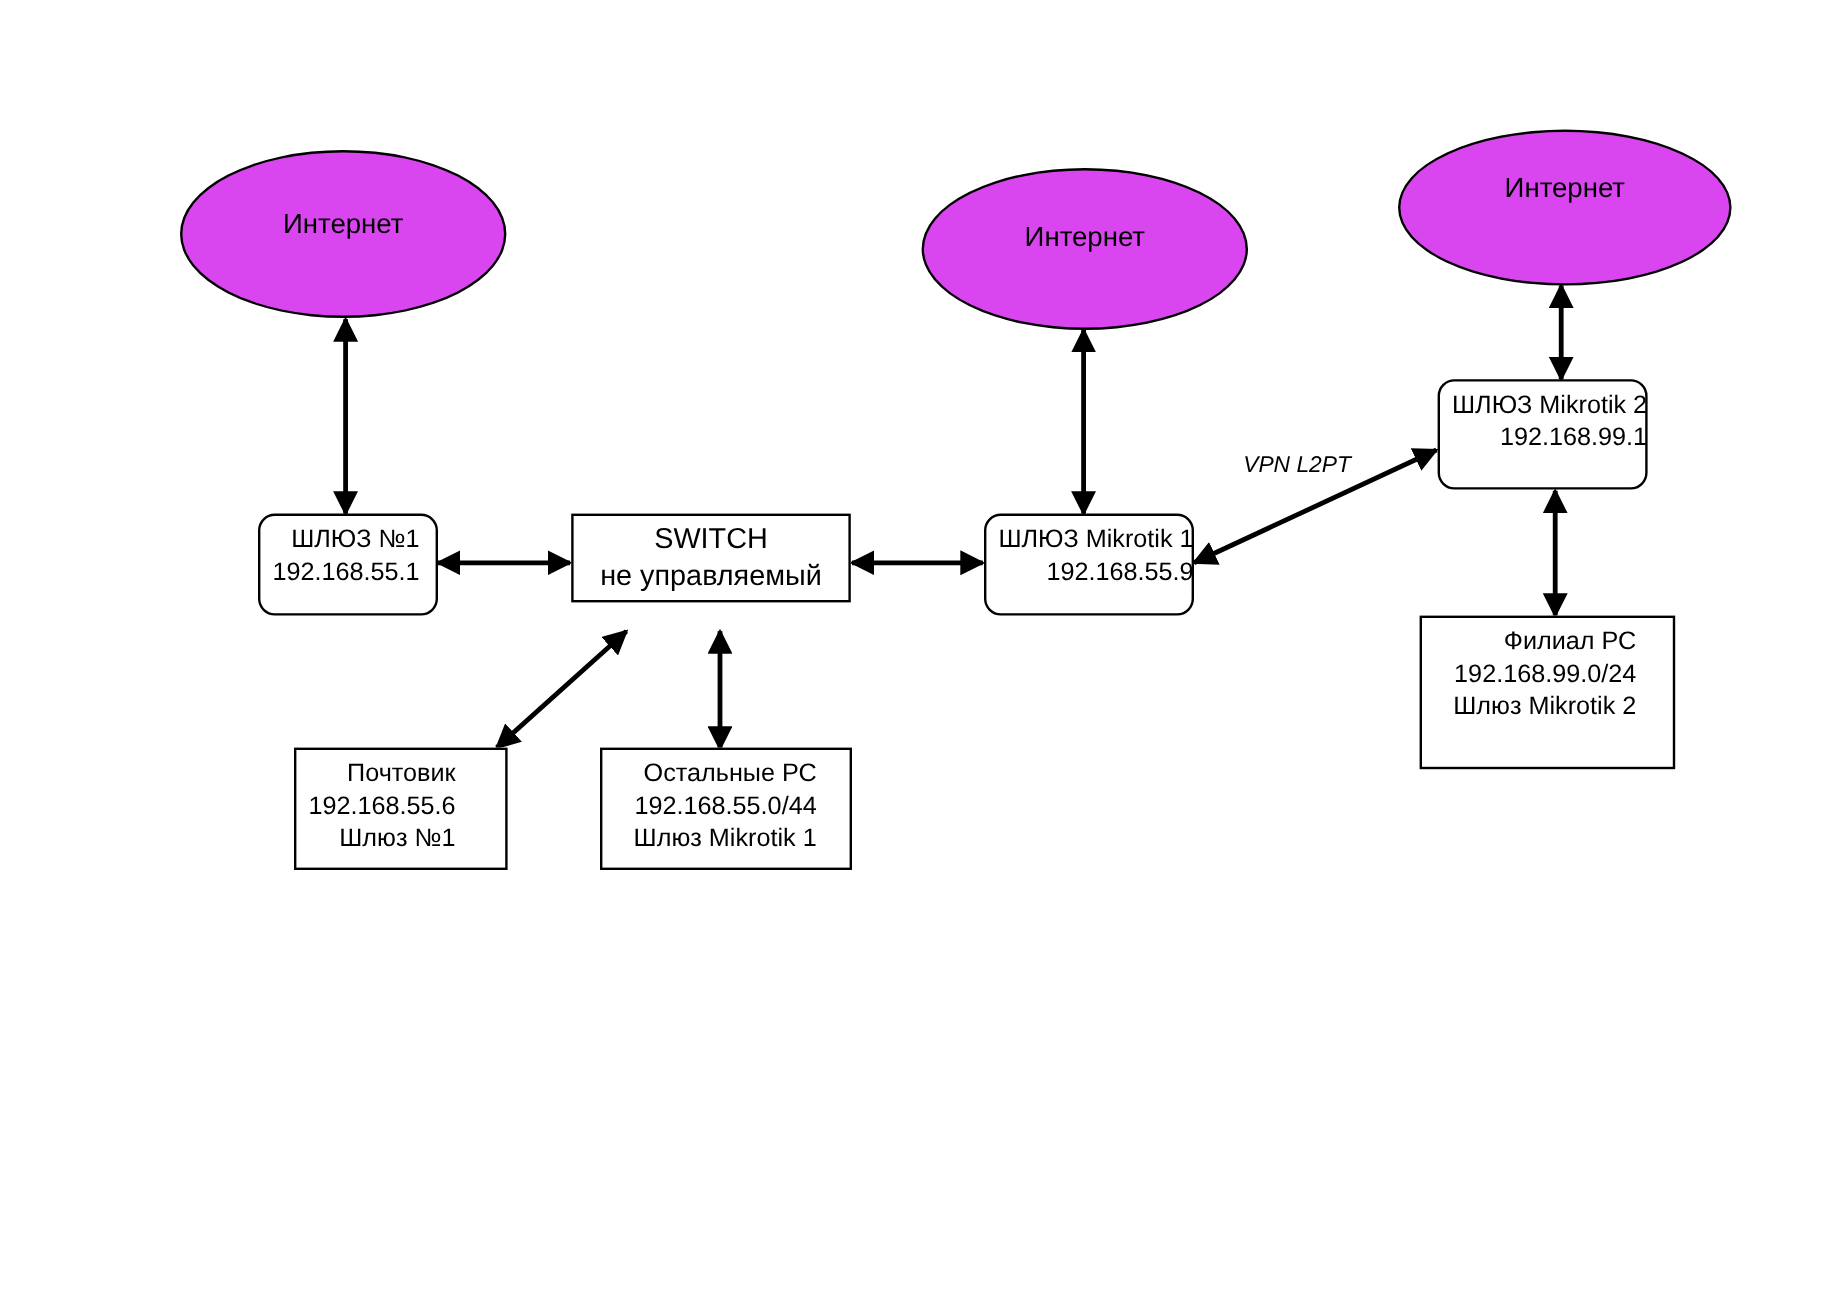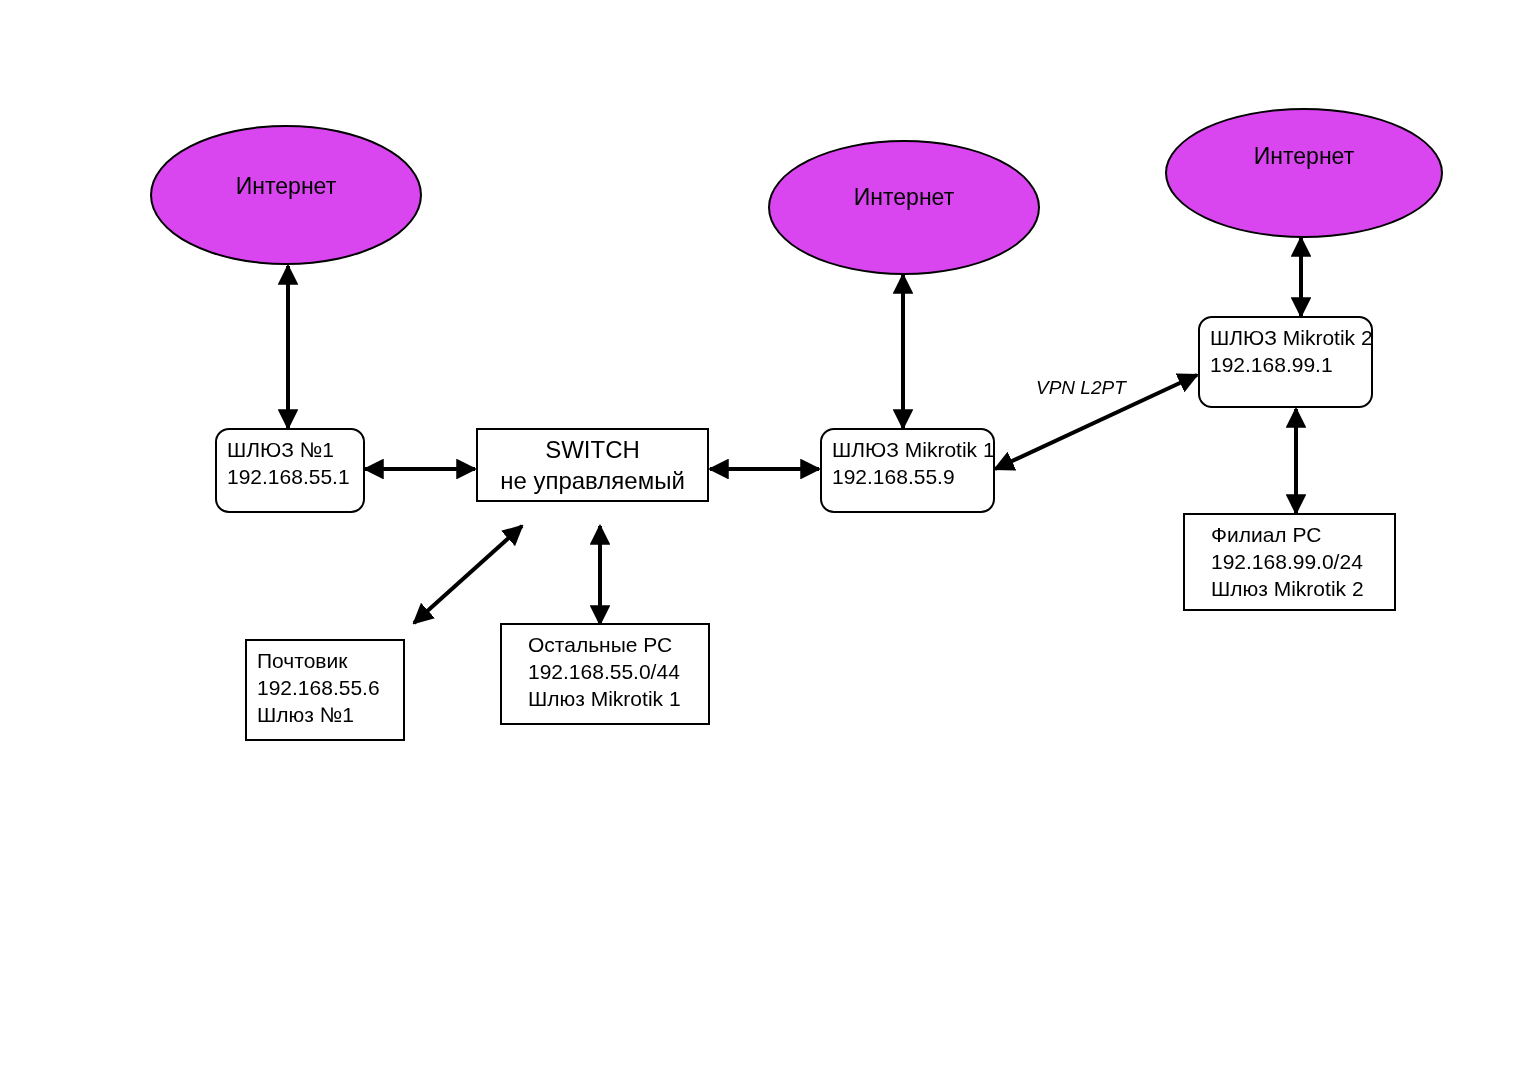--- a/index.html
+++ b/index.html
@@ -55,21 +55,21 @@
     line-height: 1.1;
     white-space: nowrap;
   }
   .node-text {
     position: absolute;
     left: 10px;
     top: 7px;
     font-size: 21px;
     line-height: 1.28;
     white-space: nowrap;
-    text-align: left;
+    text-align: right;
   }
   .node-text.indent {
     left: 26px;
   }
   .node-text.centered {
     left: 0;
     right: 0;
     top: 50%;
     transform: translateY(-50%);
     text-align: center;
@@ -154,37 +154,37 @@
     </div>
   </div>
 
   <div class="node rounded" style="left:1198px; top:316px; width:175px; height:92px;">
     <div class="node-text">
       <span class="line">ШЛЮЗ Mikrotik  2</span>
       <span class="line">192.168.99.1</span>
     </div>
   </div>
 
-  <div class="node sharp" style="left:245px; top:623px; width:160px; height:102px;margin-top:16px;">
+  <div class="node sharp" style="left:245px; top:623px; width:178px; height:102px;">
     <div class="node-text">
       <span class="line">Почтовик</span>
       <span class="line">192.168.55.6</span>
       <span class="line">Шлюз №1</span>
     </div>
   </div>
 
   <div class="node sharp" style="left:500px; top:623px; width:210px; height:102px;">
     <div class="node-text indent">
       <span class="line">Остальные РС</span>
       <span class="line">192.168.55.0/44</span>
       <span class="line">Шлюз Mikrotik  1</span>
     </div>
   </div>
 
-  <div class="node sharp" style="left:1183px; top:513px; width:213px; height:98px;">
+  <div class="node sharp" style="left:1183px; top:513px; width:213px; height:128px;">
     <div class="node-text indent">
       <span class="line">Филиал РС</span>
       <span class="line">192.168.99.0/24</span>
       <span class="line">Шлюз Mikrotik  2</span>
     </div>
   </div>
 
   <span class="edge-label" style="left:1036px; top:378px;">VPN L2PT</span>
 
 </div>

